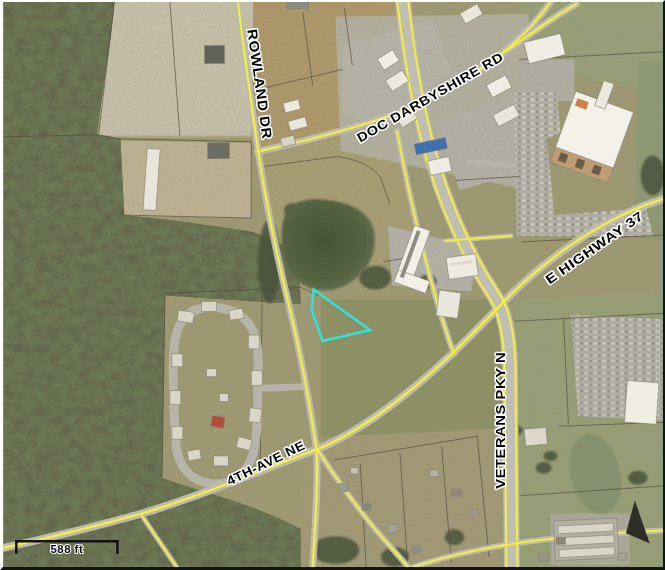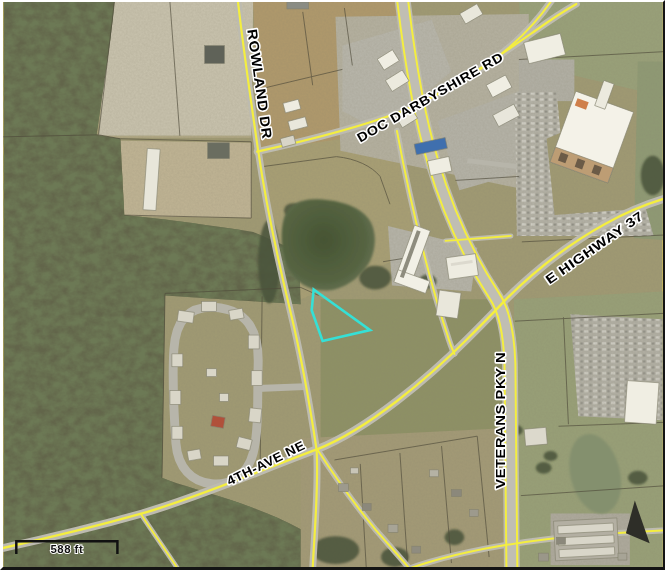--- a/index.html
+++ b/index.html
@@ -4,21 +4,21 @@
 <style>
   html,body{margin:0;padding:0;background:#ffffff;}
   .frame{
     position:relative;
     width:660px;height:565px;
     border-left:3px solid #ffffff;
     border-top:2px solid #ffffff;
     border-right:2px solid #141414;
     border-bottom:3px solid #141414;
     overflow:hidden;
-    background:#fde047;
+    background:#0ea5e9;
   }
   svg{display:block;}
   text{
     font-family:"Liberation Sans","DejaVu Sans",sans-serif;
     font-weight:bold;
     letter-spacing:0.5px;
   }
   .roadlabel{
     font-size:13px;
     paint-order:stroke;

